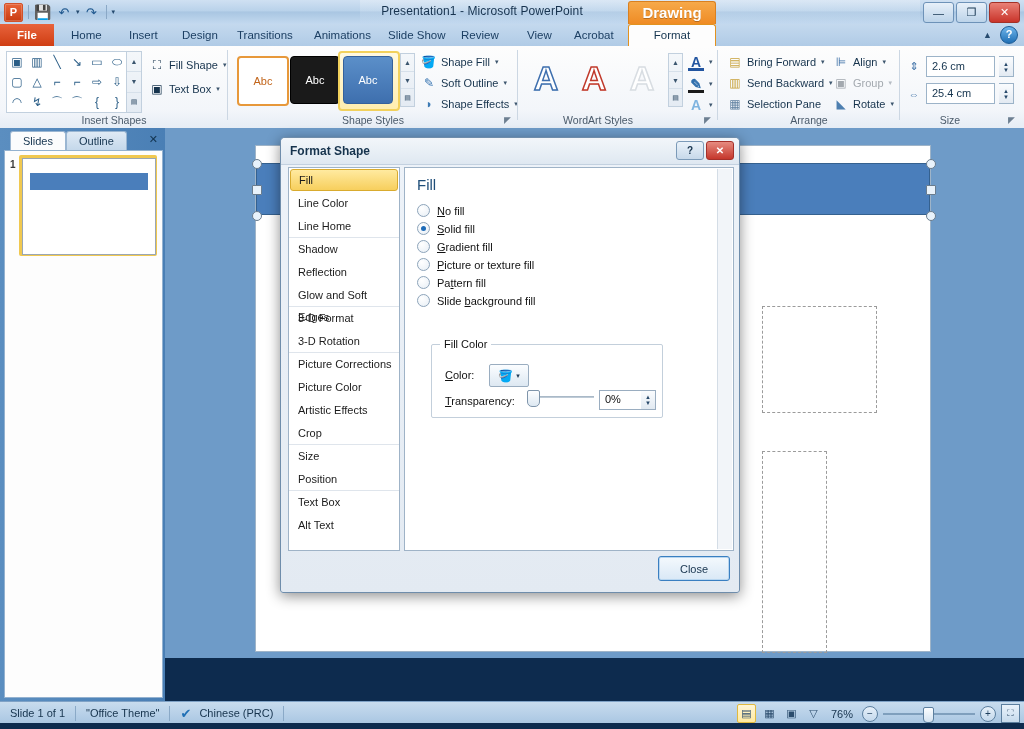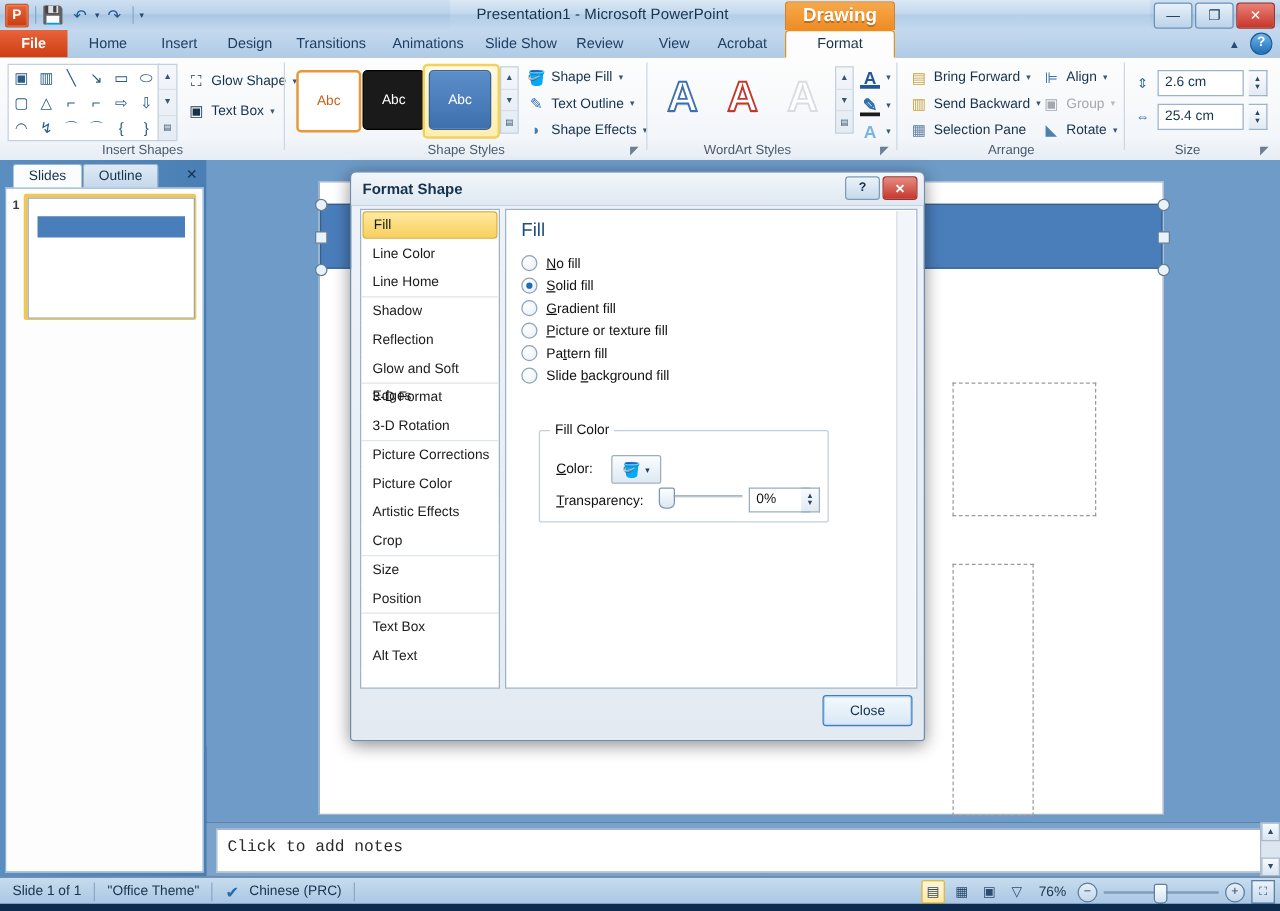--- a/index.html
+++ b/index.html
@@ -430,21 +430,21 @@
         <div class="shp">}</div>
       </div>
       <div class="gal-scroll">
         <div>▲</div>
         <div>▼</div>
         <div>▤</div>
       </div>
 
       <div class="rbtn" style="left:146px;top:8px">
         <span class="ic">⛶</span>
-        <span>Glow Shape</span>
+        <span>Fill Shape</span>
         <span class="car">▾</span>
       </div>
       <div class="rbtn" style="left:146px;top:32px">
         <span class="ic">▣</span>
         <span>Text Box</span>
         <span class="car">▾</span>
       </div>
 
       <div class="glabel">Insert Shapes</div>
       <div class="gsep" style="left:227px"></div>
@@ -462,21 +462,21 @@
         <div>▤</div>
       </div>
 
       <div class="rbtn" style="left:190px;top:5px">
         <span class="ic" style="color:#2f6fae">🪣</span>
         <span>Shape Fill</span>
         <span class="car">▾</span>
       </div>
       <div class="rbtn" style="left:190px;top:26px">
         <span class="ic" style="color:#2f6fae">✎</span>
-        <span>Text Outline</span>
+        <span>Soft Outline</span>
         <span class="car">▾</span>
       </div>
       <div class="rbtn" style="left:190px;top:47px">
         <span class="ic" style="color:#3d7bb5">◗</span>
         <span>Shape Effects</span>
         <span class="car">▾</span>
       </div>
 
       <div class="glabel">Shape Styles</div>
       <div class="dlauncher" style="right:6px">◤</div>
@@ -594,29 +594,20 @@
 
         <div class="handle" style="left:-4px;top:13px"></div>
         <div class="handle sq" style="left:-4px;top:39px"></div>
         <div class="handle" style="left:-4px;top:65px"></div>
         <div class="handle" style="left:670px;top:13px"></div>
         <div class="handle sq" style="left:670px;top:39px"></div>
         <div class="handle" style="left:670px;top:65px"></div>
       </div>
     </div>
 
-    <div class="notes-wrap">
-      <div class="notes-box">
-        <div class="notes-text">Click to add notes</div>
-      </div>
-      <div class="vscroll">
-        <div>▲</div>
-        <div>▼</div>
-      </div>
-    </div>
   </div>
 
   <div class="dialog">
     <div class="dlg-title">
       <span class="t">Format Shape</span>
       <div class="dlg-btns">
         <div class="dlg-b">?</div>
         <div class="dlg-b x">✕</div>
       </div>
     </div>

